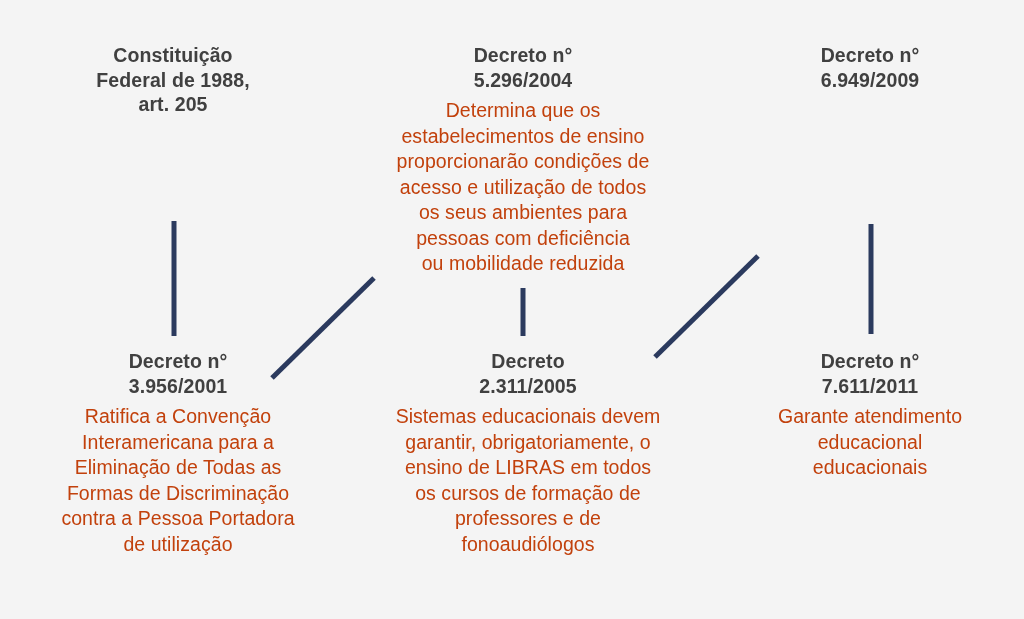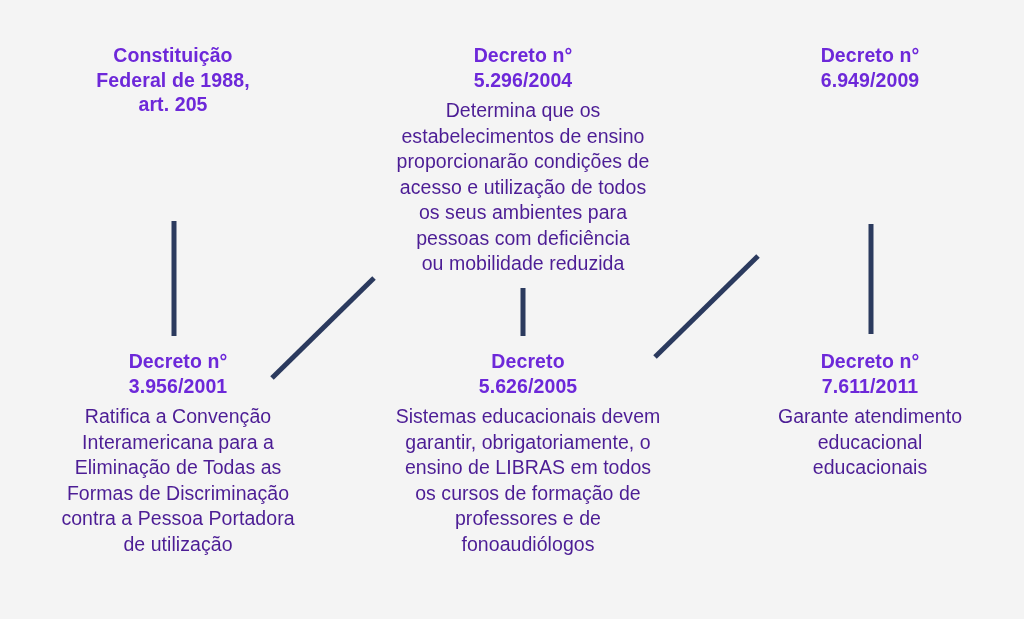--- a/index.html
+++ b/index.html
@@ -28,29 +28,29 @@
     height: 619px;
     pointer-events: none;
   }
   .node {
     position: absolute;
     text-align: center;
     box-sizing: border-box;
   }
   .node-title {
     font-weight: bold;
-    color: #6d28d9;
+    color: #404040;
     font-size: 19.5px;
     line-height: 24.5px;
     letter-spacing: 0.1px;
     margin: 0 0 6px 0;
     white-space: pre-line;
   }
   .node-desc {
-    color: #4c1d95;
+    color: #c2410c;
     font-size: 19.5px;
     line-height: 25.5px;
     letter-spacing: 0.05px;
     margin: 0;
     white-space: pre-line;
   }
 
   
   #node-constituicao-1988 {
     left: 33px;
@@ -127,21 +127,21 @@
     <p class="node-desc">Ratifica a Convenção
 Interamericana para a
 Eliminação de Todas as
 Formas de Discriminação
 contra a Pessoa Portadora
 de utilização</p>
   </div>
 
   <div class="node" id="node-decreto-5626-2005">
     <p class="node-title">Decreto
-5.626/2005</p>
+2.311/2005</p>
     <p class="node-desc">Sistemas educacionais devem
 garantir, obrigatoriamente, o
 ensino de LIBRAS em todos
 os cursos de formação de
 professores e de
 fonoaudiólogos</p>
   </div>
 
   <div class="node" id="node-decreto-7611-2011">
     <p class="node-title">Decreto n°

